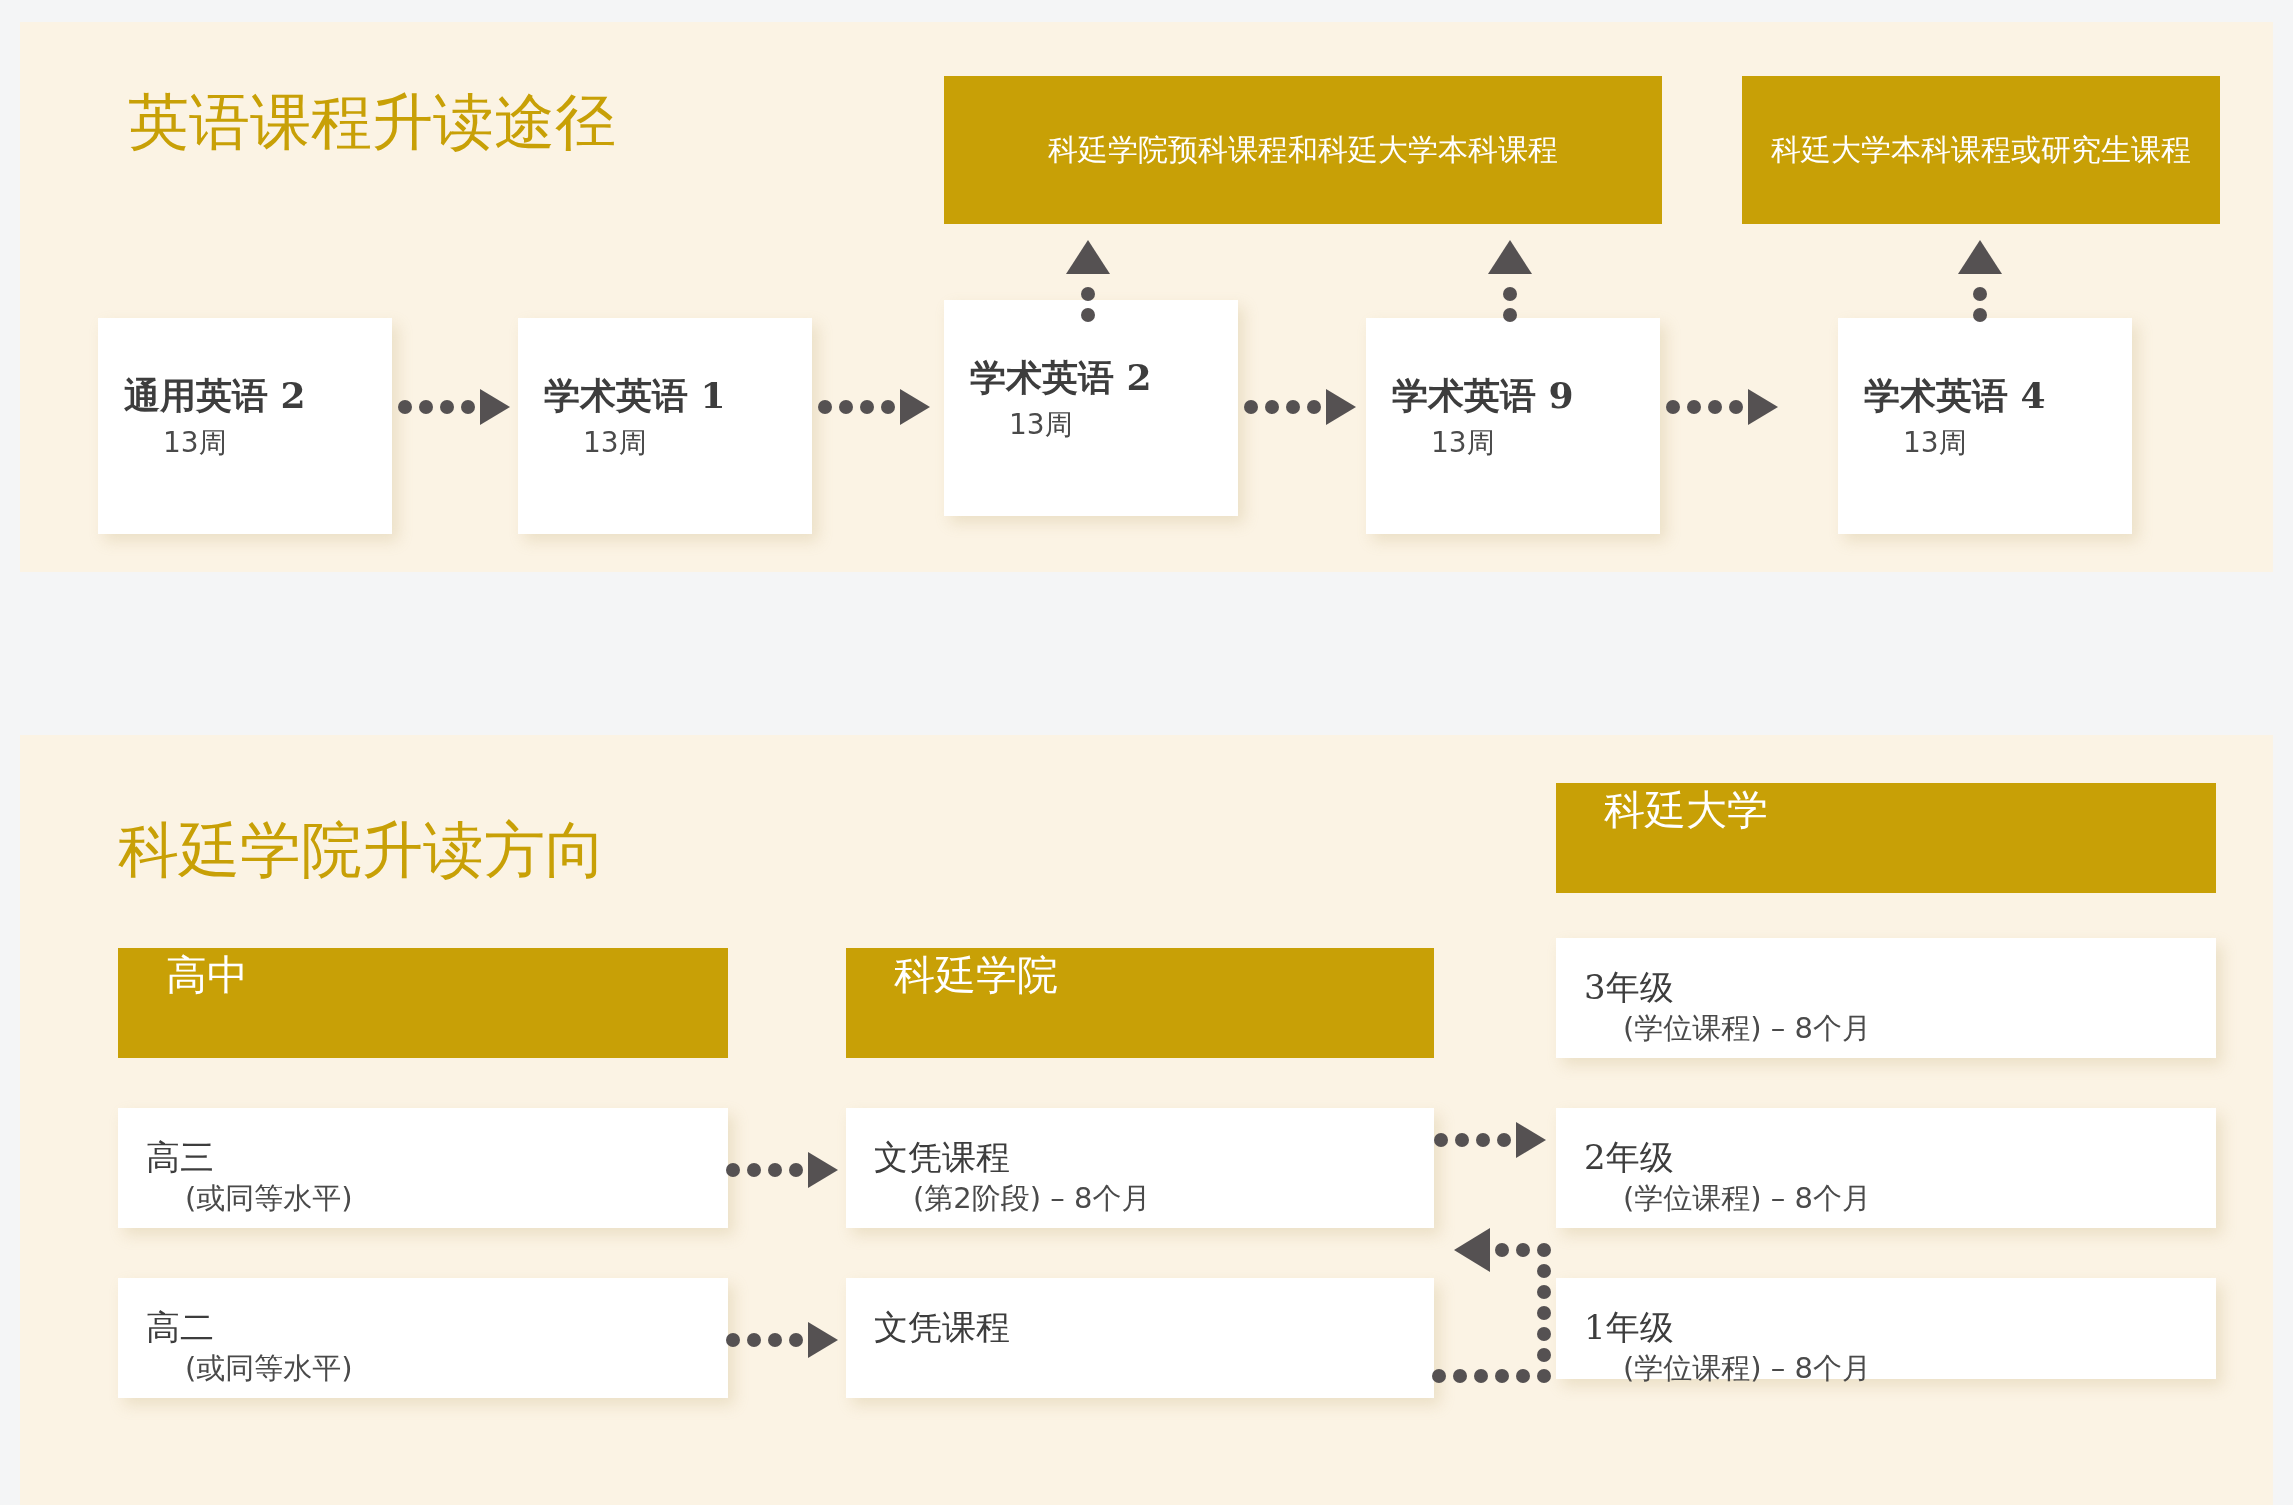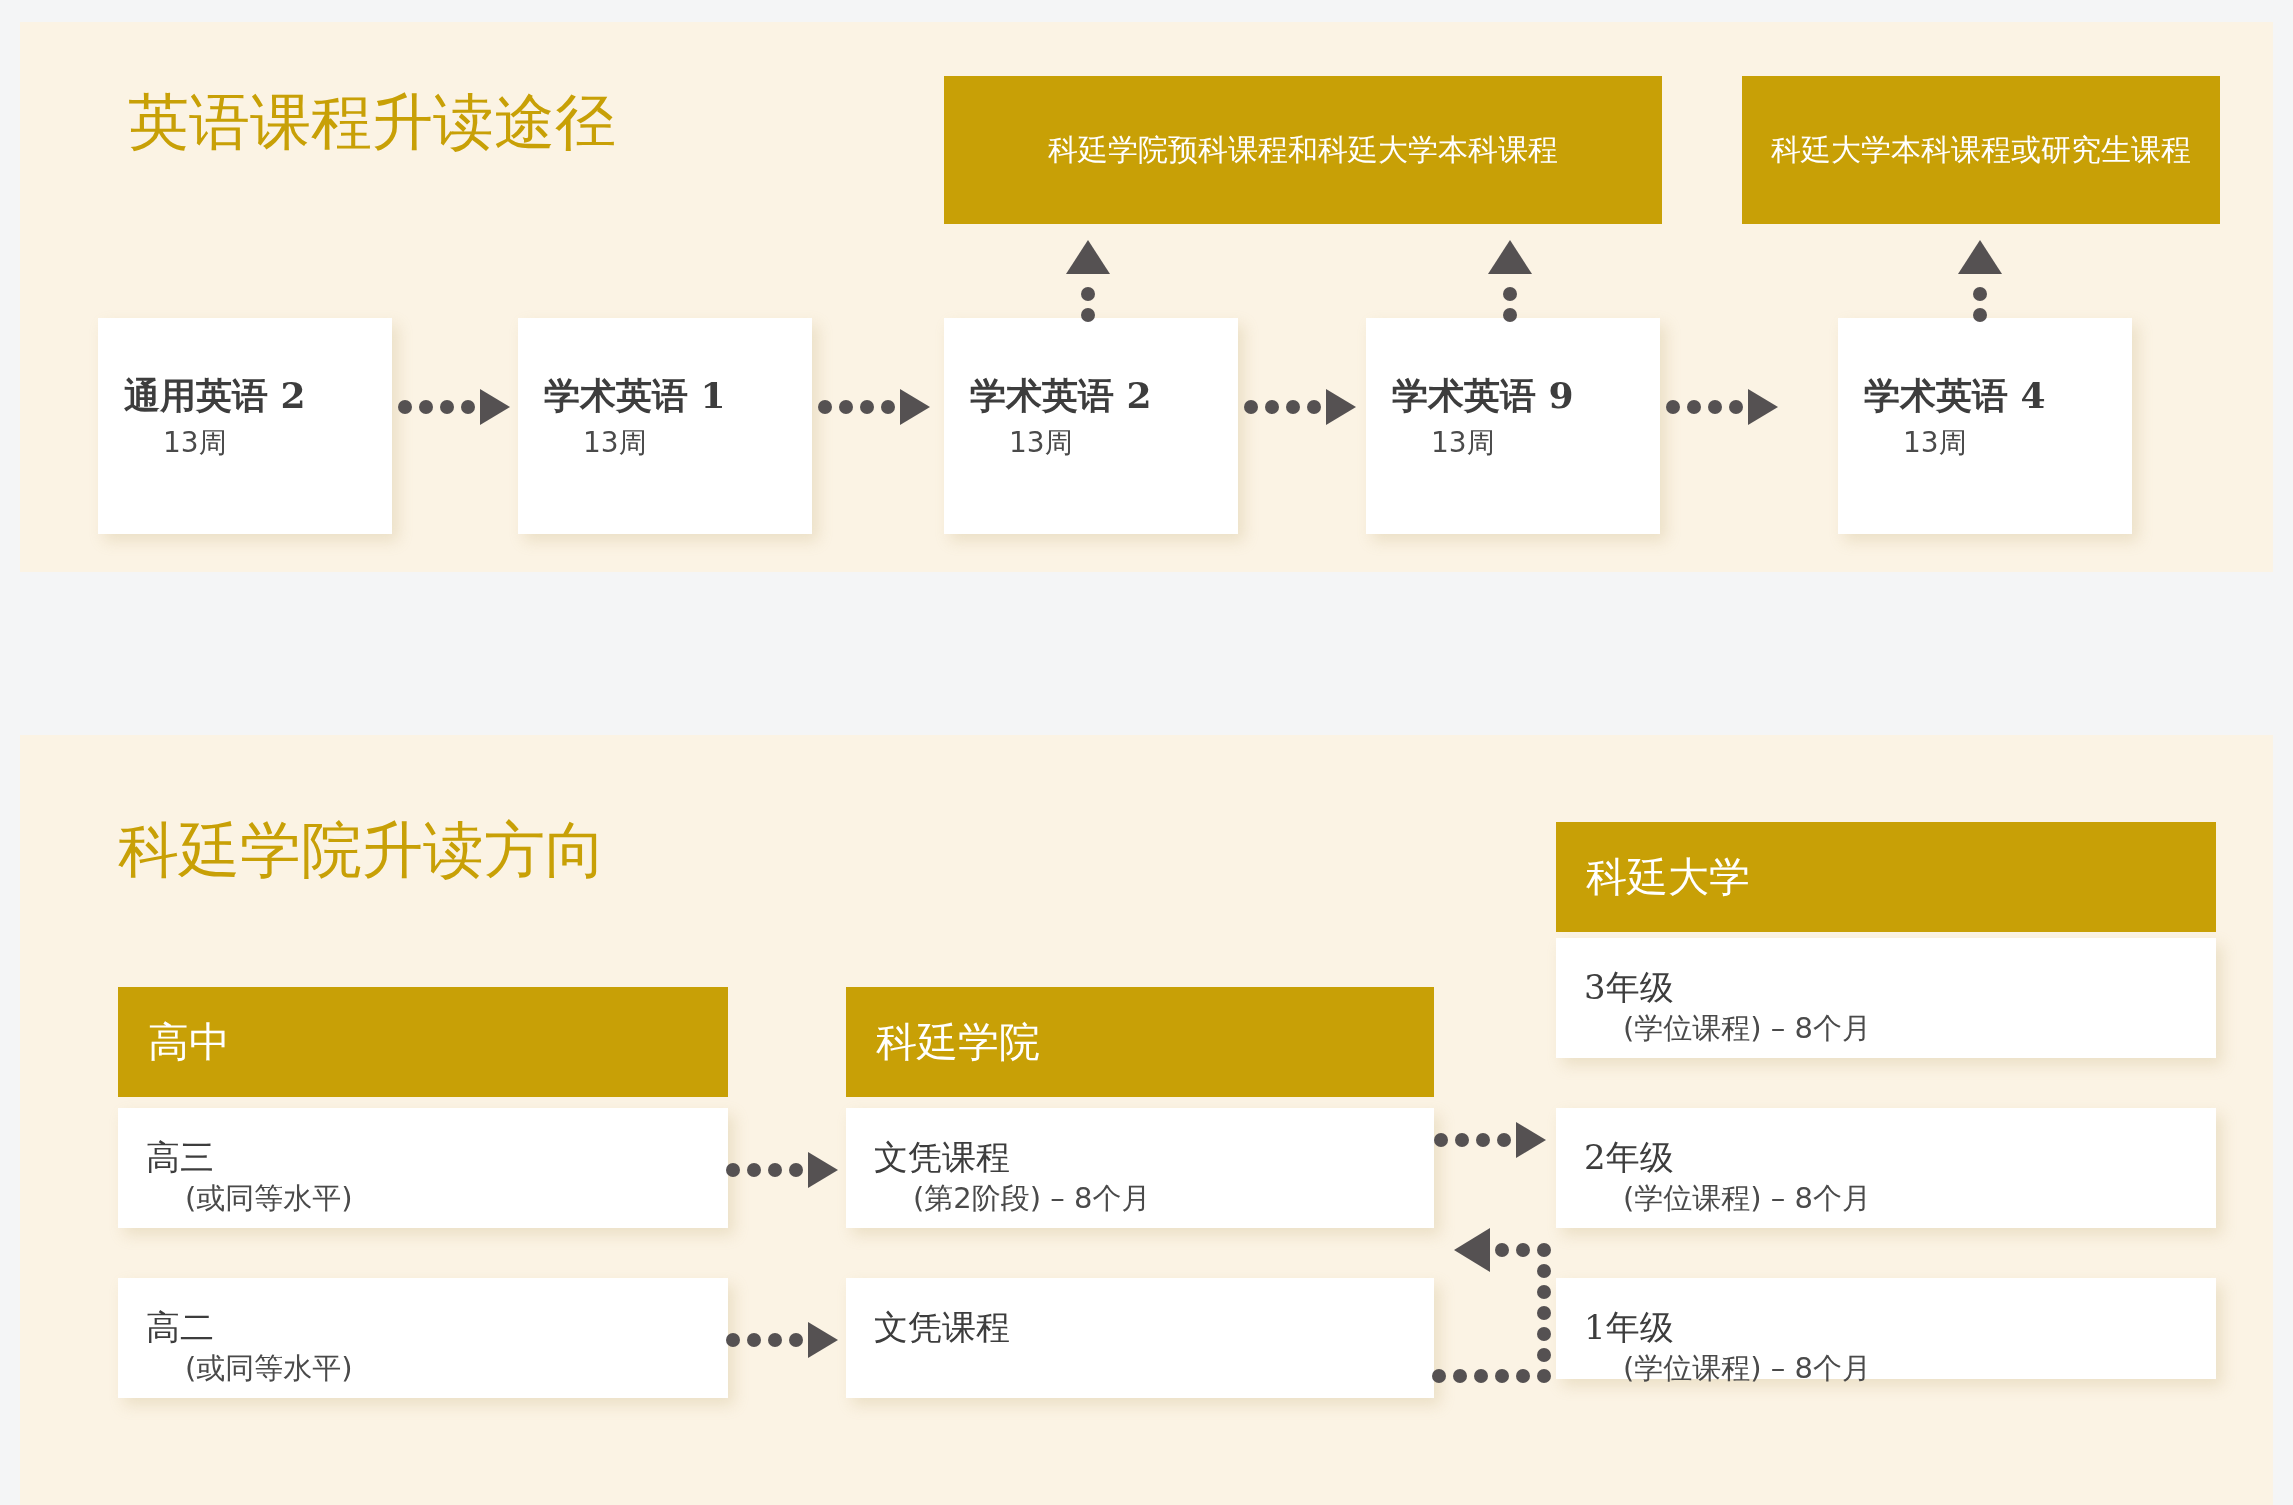--- a/index.html
+++ b/index.html
@@ -48,23 +48,22 @@
     display:flex;align-items:center;justify-content:center;
     text-align:center;
     padding:10px 26px;
   }
   .gold-top .gold-text{ font-size:30px; }
   #gold-foundation{ left:944px; top:76px; width:718px; height:148px; }
   #gold-degree{    left:1742px; top:76px; width:478px; height:148px; }
 
   
   .gold-col-head{
-    display:flex;align-items:center;
-    padding:0 30px;
-    margin-top:39px;
+    display:flex;align-items:flex-start;
+    padding:0 48px;
   }
   .gold-col-head .gold-text{ font-size:41px; }
   #gold-head-highschool{ left:118px;  top:948px;  width:610px; height:110px; }
   #gold-head-college{    left:846px;  top:948px;  width:588px; height:110px; }
   #gold-head-university{ left:1556px; top:783px;  width:660px; height:110px; }
 
   
   .card{
     position:absolute;
     background:#ffffff;
@@ -85,21 +84,21 @@
 
   
   .course-card{
     width:294px;height:216px;
     padding:58px 0 0 26px;
   }
   .course-card .card-title{ font-size:36px; font-weight:700; line-height:1.1; }
   .course-card .card-sub{ font-size:28px; margin-top:8px; }
   #course-1{ left:98px;  top:318px; }
   #course-2{ left:518px; top:318px; }
-  #course-3{ left:944px; top:318px; }
+  #course-3{ left:944px; top:300px; }
   #course-4{ left:1366px;top:318px; }
   #course-5{ left:1838px;top:318px; }
 
   
   .path-card{ padding:30px 0 0 28px; }
   .path-card .card-title{ font-size:34px; line-height:1.15; }
   .path-card .card-sub{ font-size:29px; line-height:1.2; margin-top:4px; }
 
   #hs-y3{   left:118px;  top:1108px; width:610px; height:120px; }
   #hs-y2{   left:118px;  top:1278px; width:610px; height:120px; }

